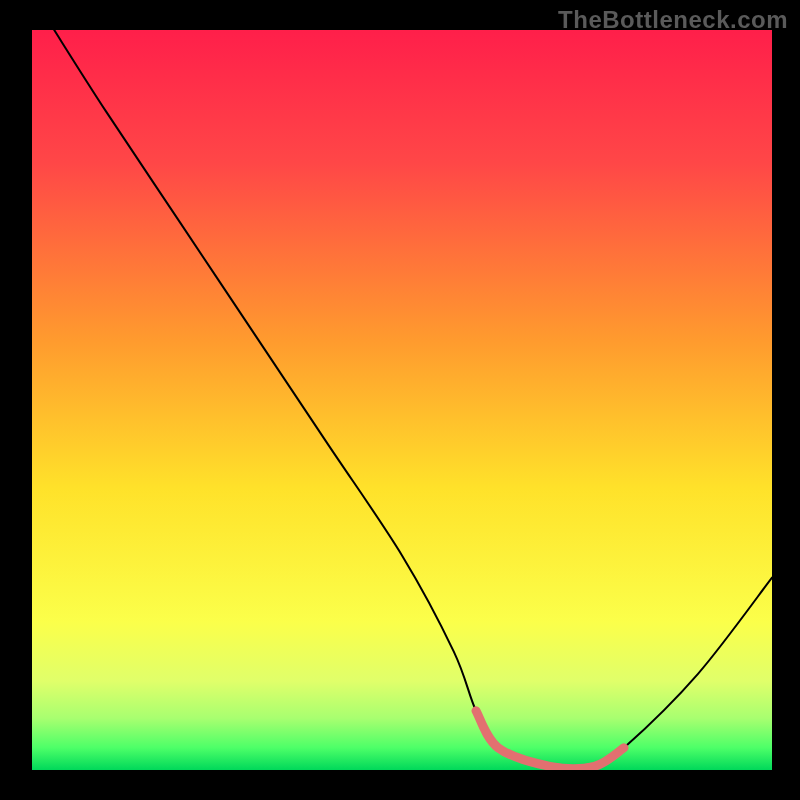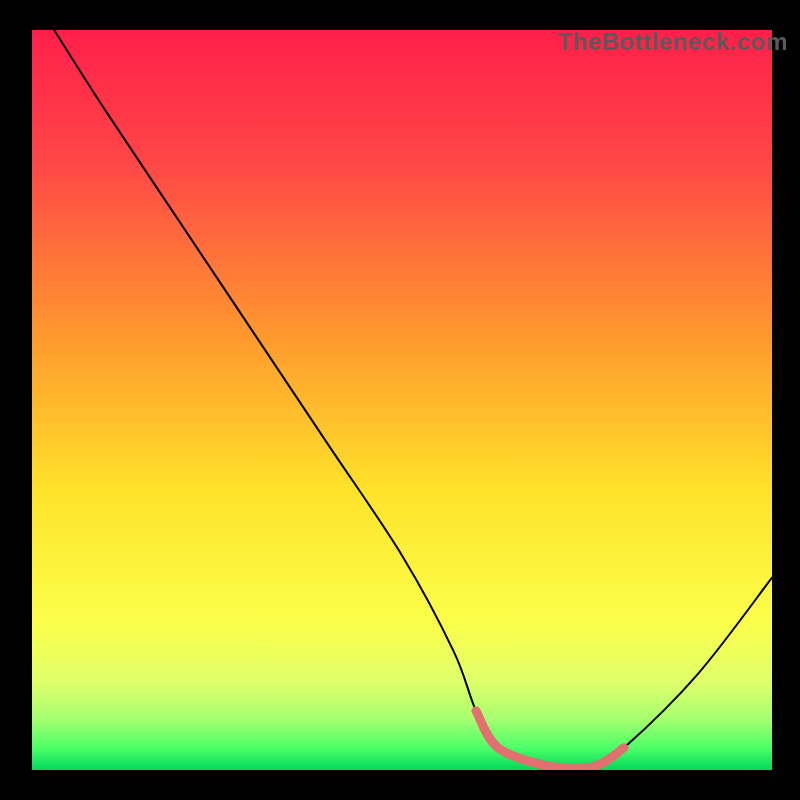--- a/index.html
+++ b/index.html
@@ -13,21 +13,20 @@
   .watermark {
     position: absolute;
     top: 6px;
     right: 12px;
     color: #5a5a5a;
     font-family: Arial, Helvetica, sans-serif;
     font-size: 24px;
     font-weight: bold;
     letter-spacing: 0.5px;
     z-index: 10;
-    margin-top: 22px;
   }
   .plot {
     position: absolute;
     left: 32px;
     top: 30px;
     width: 740px;
     height: 740px;
     overflow: hidden;
   }
   .gradient {

